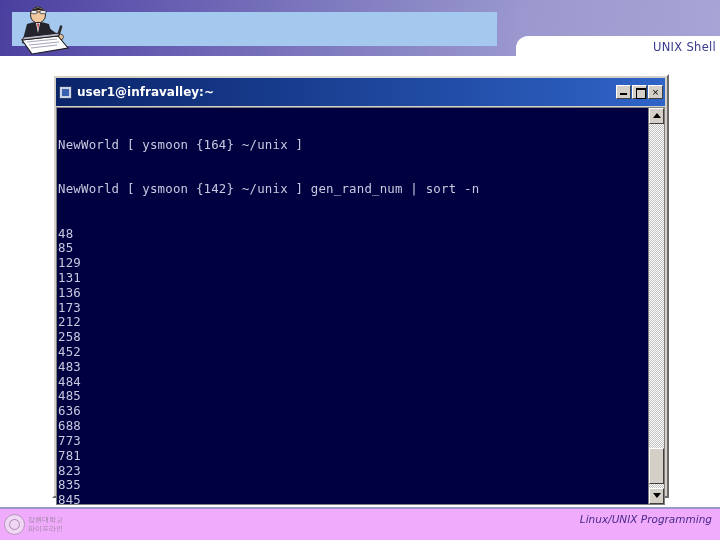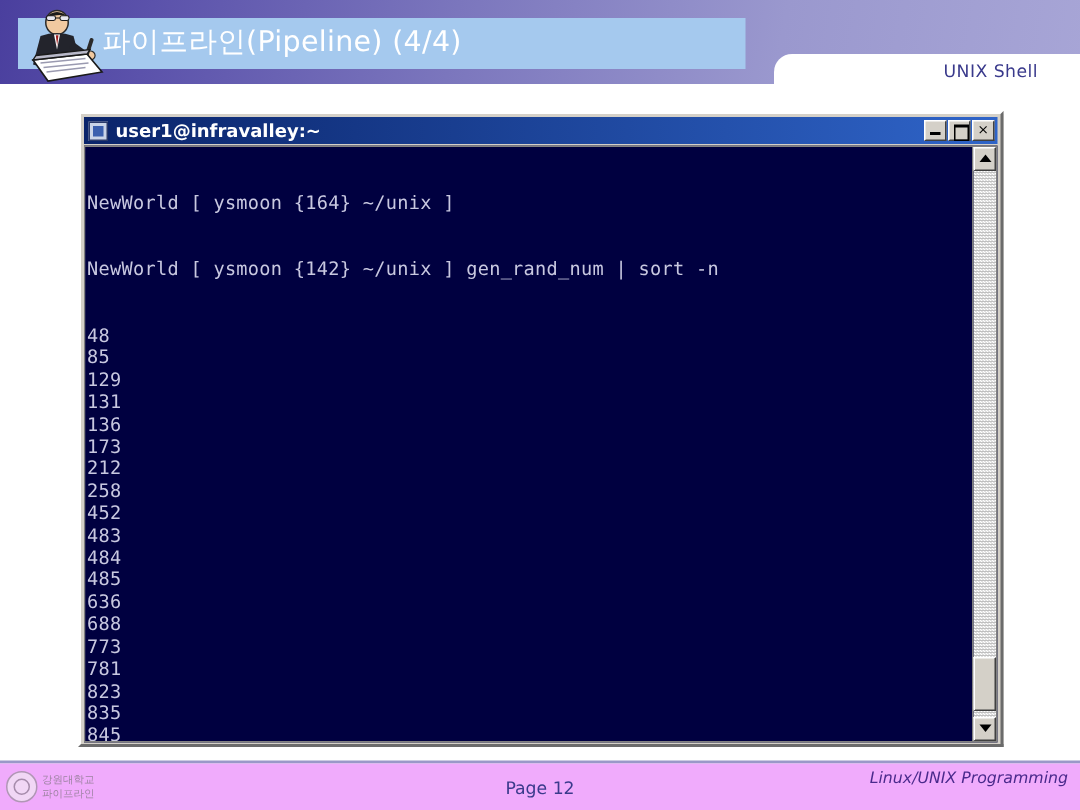--- a/index.html
+++ b/index.html
@@ -33,21 +33,21 @@
     left: 516px;
     top: 36px;
     width: 204px;
     height: 24px;
     background: #ffffff;
     border-top-left-radius: 12px;
   }
 
   #unix-shell-label {
     position: absolute;
-    right: 28px;
+    right: 4px;
     top: 40px;
     font-size: 11.5px;
     color: #3a3a8c;
     letter-spacing: 0.3px;
     font-family: "DejaVu Sans", sans-serif;
     white-space: nowrap;
   }
 
   #title-plate {
     position: absolute;
@@ -87,21 +87,21 @@
     height: 424px;
     background: #d4d0c8;
     border-top: 2px solid #ffffff;
     border-left: 2px solid #ffffff;
     border-right: 2px solid #6b6b6b;
     border-bottom: 2px solid #6b6b6b;
     padding: 2px;
   }
 
   #titlebar {
-    height: 18px;
+    height: 28px;
     background: linear-gradient(90deg, #0a246a 0%, #2f64c8 100%);
     display: flex;
     align-items: center;
     padding: 0 2px 0 3px;
   }
 
   #titlebar-icon {
     width: 13px; height: 13px;
     background: #c9d4e8;
     border: 1px solid #2a3a6a;
@@ -326,21 +326,20 @@
     <path d="M35 24 l11 8 l-3 4 l-11 -8 z" fill="#23242c"></path>
     <ellipse cx="46" cy="33" rx="3.4" ry="3" fill="#f0c9a0" stroke="#2a2a2a" stroke-width="0.8"></ellipse>
     <rect x="44" y="21" width="2.6" height="13" rx="1.2" fill="#2a2a2a" transform="rotate(18 45 28)"></rect>
     <path d="M8 36 l36 -4 l10 12 l-36 6 z" fill="#ffffff" stroke="#1a1a1a" stroke-width="1.1"></path>
     <path d="M13 38 l30 -3" stroke="#9a9ab0" stroke-width="0.9"></path>
     <path d="M15 41 l30 -3" stroke="#9a9ab0" stroke-width="0.9"></path>
     <path d="M17 44 l26 -3" stroke="#9a9ab0" stroke-width="0.9"></path>
     <path d="M8 36 l36 -4 l2 -3 l-36 4 z" fill="#b8b8c8" stroke="#1a1a1a" stroke-width="0.9"></path>
   </svg>
 
-  <div id="slide-title">파이프라인(Pipeline) (4/4)</div>
 
   <div id="terminal-window">
 
     <div id="titlebar">
       <div id="titlebar-icon"></div>
       <div id="titlebar-text">user1@infravalley:~</div>
       <div class="winbtn" id="btn-min"></div>
       <div class="winbtn" id="btn-max"></div>
       <div class="winbtn" id="btn-close">×</div>
     </div>
@@ -369,20 +368,19 @@
   <div id="footer">
 
     <div id="footer-logo">
       <div id="logo-seal"></div>
       <div id="logo-text">
         <div>강원대학교</div>
         <div>파이프라인</div>
       </div>
     </div>
 
-    <div id="page-number">Page 12</div>
 
     <div id="footer-credit">
       <div>Linux/UNIX Programming</div>
     </div>
 
   </div>
 </div>
 
 </body></html>

